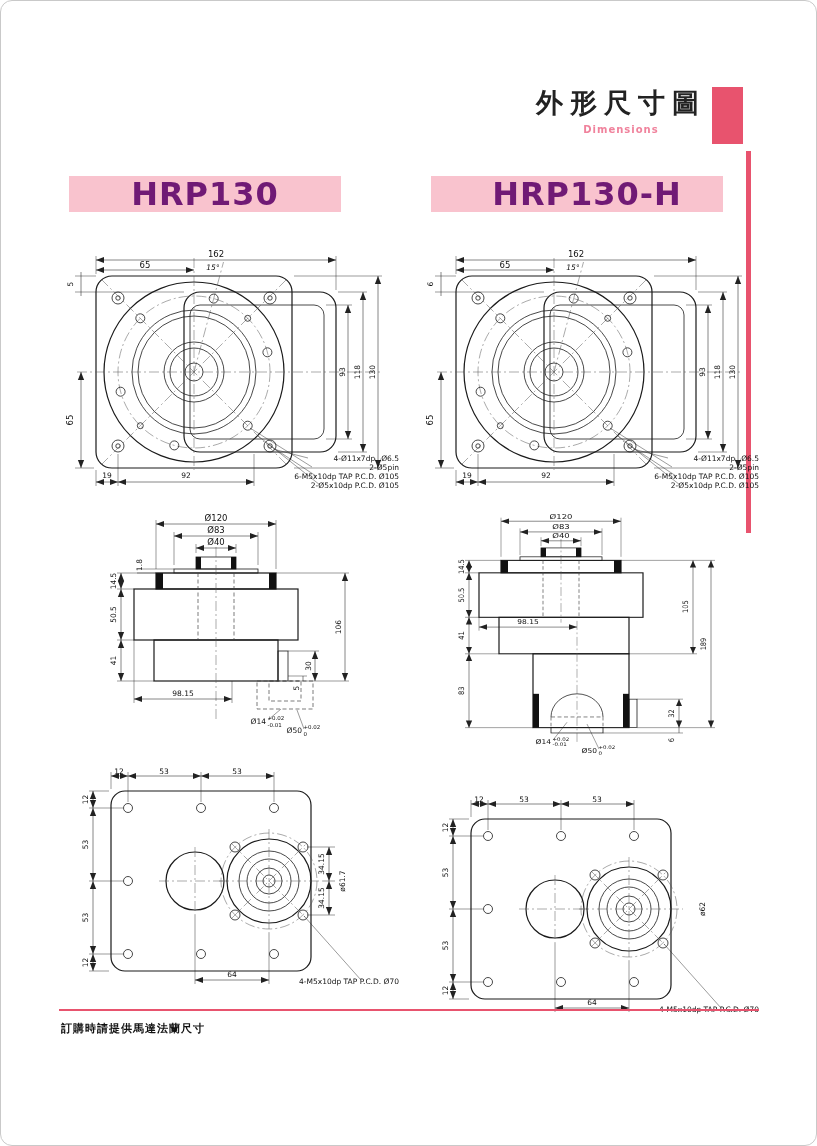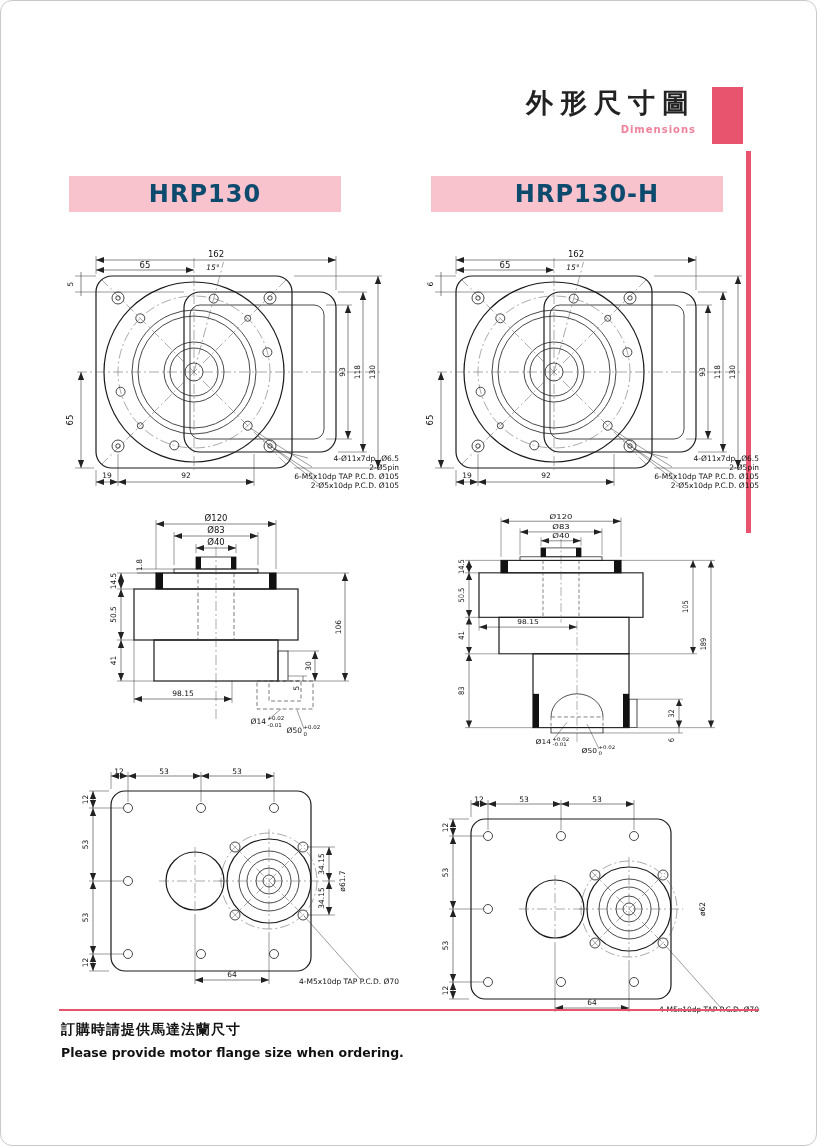--- a/index.html
+++ b/index.html
@@ -1,40 +1,40 @@
 <!DOCTYPE html>
 <html><head>
 <meta charset="utf-8">
 <style>
   html,body{margin:0;padding:0;background:#fff;}
   .page{position:relative;width:815px;height:1144px;background:#fff;border:1.5px solid #c9c9c9;border-radius:12px;overflow:hidden;font-family:"DejaVu Sans",sans-serif;}
-  .header{position:absolute;top:84px;right:120px;text-align:right;}
+  .header{position:absolute;top:84px;right:110px;text-align:center;}
   .title-cn{font-size:27px;font-weight:bold;color:#222;letter-spacing:7px;font-family:"DejaVu Sans",sans-serif;}
   .title-en{font-size:10px;font-weight:bold;color:#f0829c;margin-top:3px;letter-spacing:1px;}
   .accent-square{position:absolute;left:711px;top:86px;width:31px;height:57px;background:#e8536e;}
   .accent-vbar{position:absolute;left:745px;top:150px;width:5px;height:382px;background:#e8536e;}
   .cols{position:absolute;top:175px;left:60px;display:flex;gap:20px;}
   .col{width:340px;}
-  .model-header{width:272px;height:36px;margin-left:8px;background:#f9c3ce;color:#0c4a6e;font-size:24px;font-weight:bold;text-align:center;line-height:36px;letter-spacing:1px;}
+  .model-header{width:272px;height:36px;margin-left:8px;background:#f9c3ce;color:#701a75;font-size:32px;font-weight:bold;text-align:center;line-height:36px;letter-spacing:1px;}
   .col svg{display:block;}
   svg text{font-family:"DejaVu Sans",sans-serif;}
   .ol{fill:none;stroke:#1a1a1a;stroke-width:1.2;}
   .ol2{fill:none;stroke:#1a1a1a;stroke-width:0.8;}
   .cl{fill:none;stroke:#555;stroke-width:0.5;stroke-dasharray:10 3 2 3;}
   .hid{fill:none;stroke:#444;stroke-width:0.7;stroke-dasharray:4 2.5;}
   .dim{stroke:#222;stroke-width:0.55;fill:none;}
   .ext{stroke:#222;stroke-width:0.45;fill:none;}
   .blk{fill:#111;stroke:none;}
   .dt{font-size:8.5px;fill:#111;}
   .dts{font-size:7.5px;fill:#111;}
   .tol{font-size:5.5px;fill:#111;}
   .it{font-style:italic;}
   .rule{position:absolute;top:1008px;left:58px;width:700px;height:2px;background:#e8536e;}
   .footer{position:absolute;top:1020px;left:60px;}
-  .footer-cn{font-size:14px;font-weight:bold;color:#111;letter-spacing:1px;}
+  .footer-cn{font-size:11px;font-weight:bold;color:#111;letter-spacing:1px;}
   .footer-en{font-size:12.5px;font-weight:bold;color:#111;margin-top:6px;}
 </style>
 </head>
 <body>
 
 <div class="page">
 
   <div class="header">
     <div class="title-cn">外形尺寸圖</div>
     <div class="title-en">Dimensions</div>
@@ -563,16 +563,15 @@
           <line class="ext" x1="243" y1="150" x2="300" y2="214"></line>
           <text class="dts" x="338" y="218" text-anchor="end">4-M5x10dp TAP P.C.D. Ø70</text>
         </g>
       </svg>
     </div>
   </div>
 
   <div class="rule"></div>
   <div class="footer">
     <div class="footer-cn">訂購時請提供馬達法蘭尺寸</div>
-    <div class="footer-en">Please provide motor flange size when ordering.</div>
   </div>
 
 </div>
 
 </body></html>

